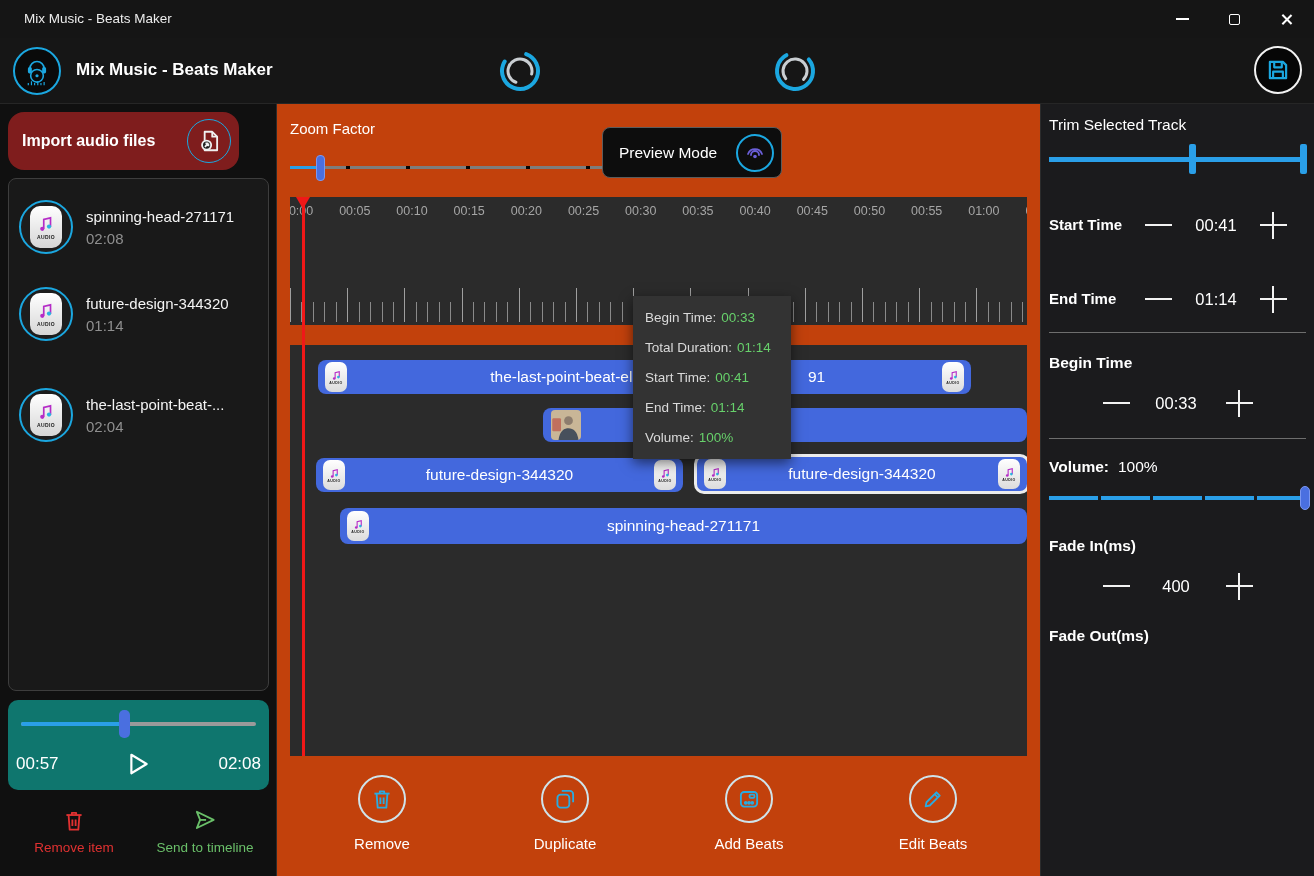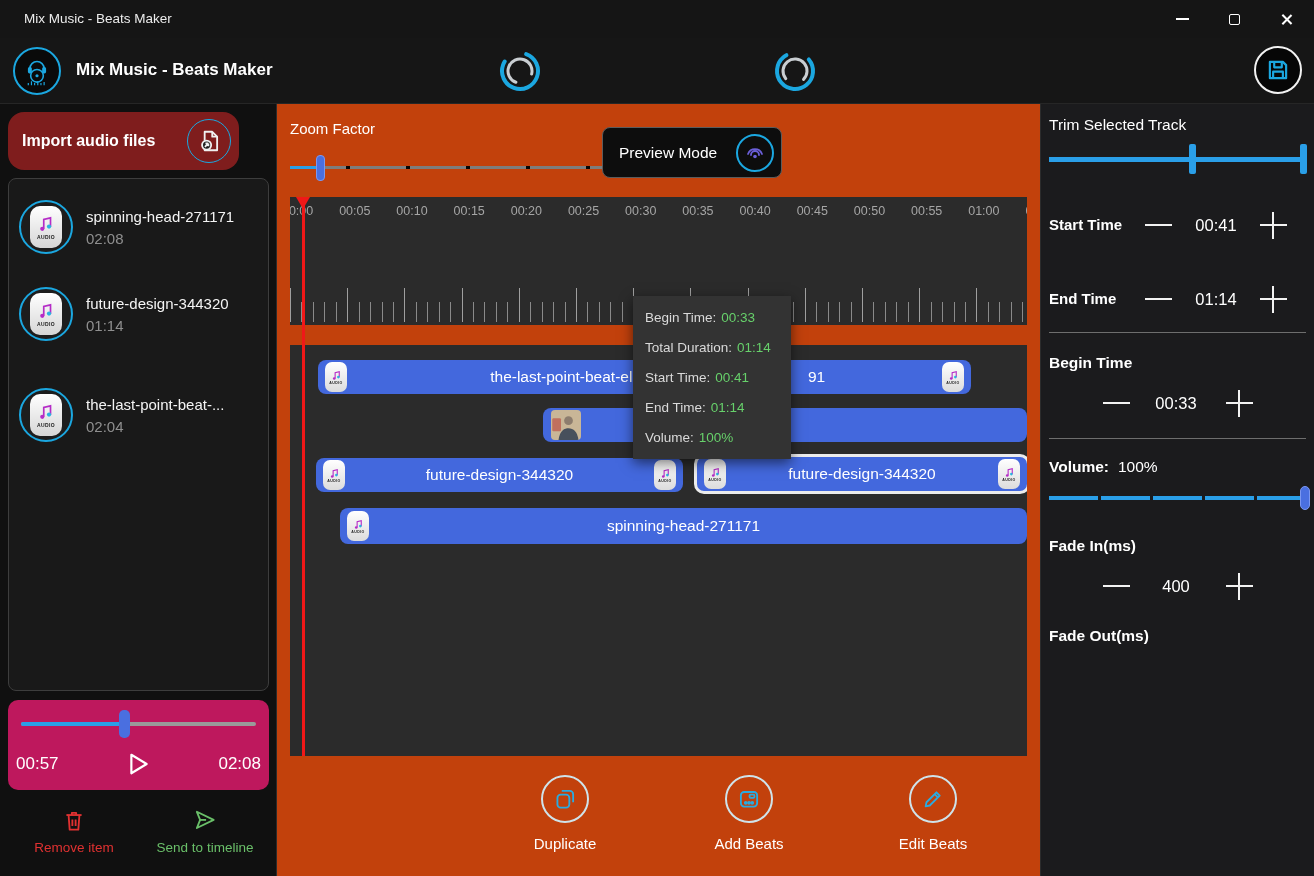--- a/index.html
+++ b/index.html
@@ -38,21 +38,21 @@
   .fi-0{top:12px}.fi-1{top:99px}.fi-2{top:200px}.fi-3{top:273px}
   .audio-badge{width:54px;height:54px;border-radius:50%;border:2px solid #1ba7e0;background:#1d1d1d;display:flex;align-items:center;justify-content:center;flex:none}
   .pill{width:32px;height:42px;background:linear-gradient(180deg,#ffffff,#d6d6d6);border-radius:10px;display:flex;flex-direction:column;align-items:center;justify-content:center;gap:1px}
   .pill-audio{font-size:5px;font-weight:bold;color:#1a1a1a;letter-spacing:.4px}
   .avatar{width:54px;height:54px;border-radius:50%;border:2px solid #1ba7e0;overflow:hidden;flex:none}
   .avatar svg{display:block}
   .file-texts{display:flex;flex-direction:column;gap:5px;overflow:hidden}
   .file-name{font-size:15px;color:#f4f4f4;white-space:nowrap}
   .file-dur{font-size:15px;color:#8f8f8f}
 
-  .player{position:absolute;left:8px;top:596px;width:261px;height:90px;background:#be185d;border-radius:10px}
+  .player{position:absolute;left:8px;top:596px;width:261px;height:90px;background:#0f766e;border-radius:10px}
   .pl-track{position:absolute;left:13px;right:13px;top:22px;height:4px;background:#9a9a9a;border-radius:2px;cursor:pointer}
   .pl-fill{position:absolute;left:0;top:0;width:44%;height:100%;background:#2a9fe8;border-radius:2px}
   .pl-handle{position:absolute;left:calc(44% - 5px);top:-12px;width:11px;height:28px;background:#4a6fe0;border-radius:5px}
   .p-times{position:absolute;left:8px;right:8px;top:44px;height:40px;display:flex;justify-content:space-between;align-items:center;font-size:17px}
   .p-play{background:none;border:none;cursor:pointer;display:flex;align-items:center;justify-content:center}
 
   .action-btn{position:absolute;display:flex;flex-direction:column;align-items:center;gap:6px;background:none;border:none;cursor:pointer;font-size:13.5px}
   .remove-act{left:18px;top:704px;width:112px;color:#e03131}
   .send-act{left:138px;top:704px;width:134px;color:#6abf69}
 
@@ -414,20 +414,31 @@
 
     <div class="tooltip">
       <div class="tt-row"><span>Begin Time:</span><span class="tt-val">00:33</span></div>
       <div class="tt-row"><span>Total Duration:</span><span class="tt-val">01:14</span></div>
       <div class="tt-row"><span>Start Time:</span><span class="tt-val">00:41</span></div>
       <div class="tt-row"><span>End Time:</span><span class="tt-val">01:14</span></div>
       <div class="tt-row"><span>Volume:</span><span class="tt-val">100%</span></div>
     </div>
 
     <div class="toolbar">
+      <button class="tool-btn tb-0">
+        <span class="tool-circle">
+          <svg width="26" height="26" viewBox="0 0 24 24" fill="none" stroke="#29abe2" stroke-width="1.7" stroke-linejoin="round">
+              <path d="M5 7h14"></path>
+              <path d="M7 7l1 13h8l1-13"></path>
+              <path d="M10 7V5h4v2"></path>
+              <path d="M10.5 10.5v6M13.5 10.5v6"></path>
+            </svg>
+        </span>
+        <span>Remove</span>
+      </button>
       <button class="tool-btn tb-1">
         <span class="tool-circle">
           <svg width="26" height="26" viewBox="0 0 24 24" fill="none" stroke="#29abe2" stroke-width="1.7" stroke-linejoin="round">
               <rect x="5" y="8" width="11" height="12" rx="3"></rect>
               <path d="M9 4.5h7.5a3 3 0 0 1 3 3V15"></path>
             </svg>
         </span>
         <span>Duplicate</span>
       </button>
       <button class="tool-btn tb-2">

